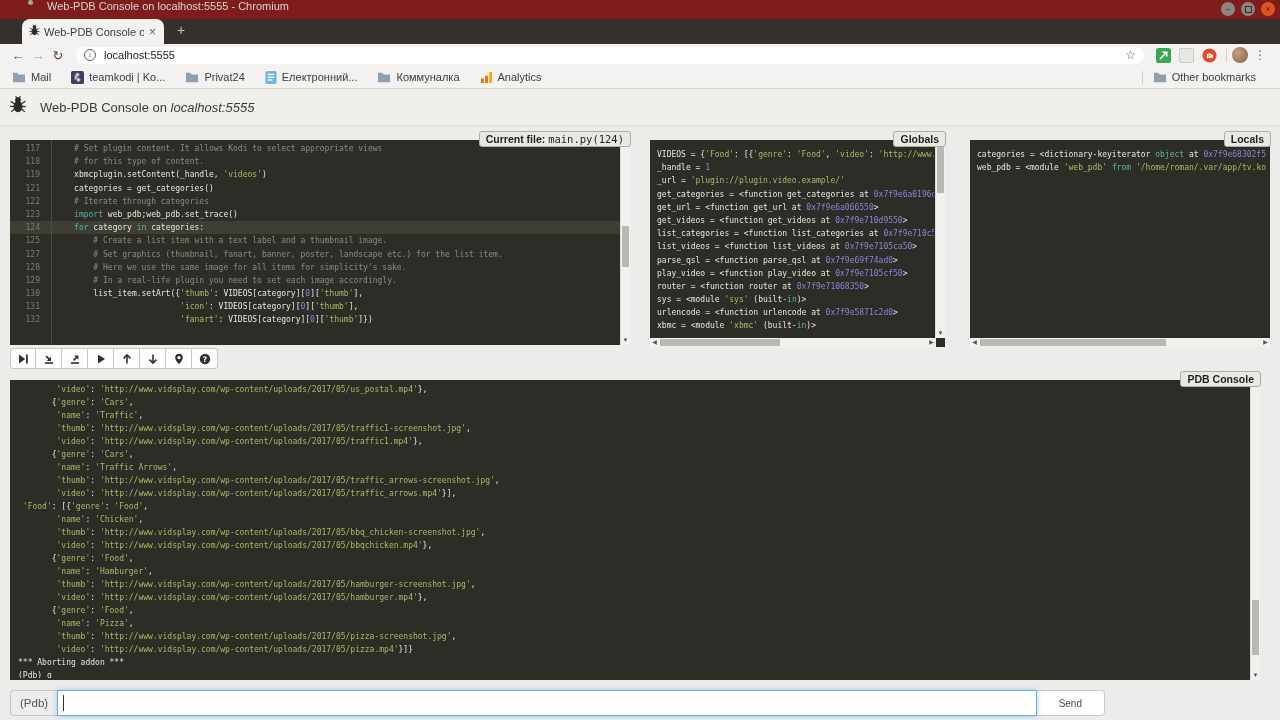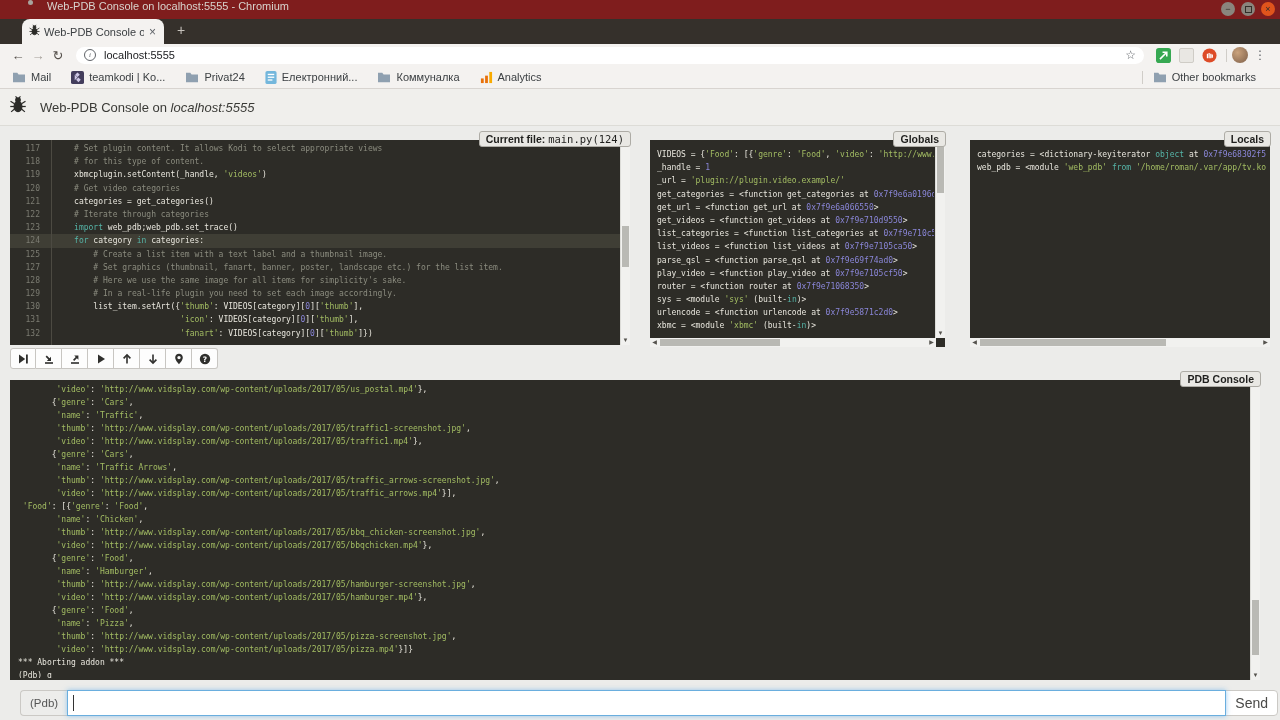--- a/index.html
+++ b/index.html
@@ -80,26 +80,26 @@
   .sar.left{left:0}
   .sar.right{right:0}
 
   
   #dbg-toolbar{position:absolute;left:10px;top:259px;display:flex}
   .tbtn{width:26px;height:21px;background:#fdfdfd;border:1px solid #c8c6c2;border-left:none;display:flex;align-items:center;justify-content:center;box-sizing:border-box}
   .tbtn:first-child{border-left:1px solid #c8c6c2;border-radius:3px 0 0 3px}
   .tbtn:last-child{border-radius:0 3px 3px 0}
 
   
-  #prompt-bar{position:absolute;left:20px;top:601px;width:1258px;height:26px;display:flex}
+  #prompt-bar{position:absolute;left:10px;top:601px;width:1095px;height:26px;display:flex}
   .pdb-label{background:#ededeb;border:1px solid #cbc9c5;border-right:none;border-radius:4px 0 0 4px;padding:0 9px;font-size:11.5px;color:#555;display:flex;align-items:center}
   .input-wrap{flex:1;position:relative}
   .pdb-input{width:100%;height:100%;box-sizing:border-box;border:1px solid #6aaede;box-shadow:0 0 5px rgba(102,175,233,.65);background:#fff;outline:none;font-size:12px;padding:0 6px}
   .caret{position:absolute;left:6px;top:5px;bottom:5px;width:1px;background:#333}
-  .send-btn{border:1px solid #cbc9c5;background:#fff;border-radius:0 4px 4px 0;padding:0 9px;font-size:14px;color:#4a4a48;margin-left:-1px;display:flex;align-items:center}
+  .send-btn{border:1px solid #cbc9c5;background:#fff;border-radius:0 4px 4px 0;padding:0 22px;font-size:10px;color:#4a4a48;margin-left:-1px;display:flex;align-items:center}
 </style>
 </head>
 <body>
 
 <div class="titlebar">
   <span class="tb-dot"></span>
   <span class="tb-title">Web-PDB Console on localhost:5555 - Chromium</span>
   <div class="win-controls">
     <span class="wc">
         <span>−</span>
@@ -265,21 +265,20 @@
 
   <div class="panel" id="file-panel">
     <div class="panel-label">
       <b>Current file: </b><span class="mono">main.py(124)</span>
     </div>
     <div class="gutter-rule"></div>
     <div class="codewrap" id="file-code">
         <div class="cl"><span class="ln">117</span> <span class="ct"><span class="c">    # Set plugin content. It allows Kodi to select appropriate views</span></span></div>
         <div class="cl"><span class="ln">118</span> <span class="ct"><span class="c">    # for this type of content.</span></span></div>
         <div class="cl"><span class="ln">119</span> <span class="ct">    xbmcplugin.setContent(_handle, <span class="s">'videos'</span>)</span></div>
-        <div class="cl"><span class="ln">120</span> <span class="ct"><span class="c">    # Get video categories</span></span></div>
         <div class="cl"><span class="ln">121</span> <span class="ct">    categories = get_categories()</span></div>
         <div class="cl"><span class="ln">122</span> <span class="ct"><span class="c">    # Iterate through categories</span></span></div>
         <div class="cl"><span class="ln">123</span> <span class="ct">    <span class="k">import</span> web_pdb;web_pdb.set_trace()</span></div>
         <div class="cl active"><span class="ln">124</span> <span class="ct">    <span class="k">for</span> category <span class="k">in</span> categories:</span></div>
         <div class="cl"><span class="ln">125</span> <span class="ct"><span class="c">        # Create a list item with a text label and a thumbnail image.</span></span></div>
         <div class="cl"><span class="ln">127</span> <span class="ct"><span class="c">        # Set graphics (thumbnail, fanart, banner, poster, landscape etc.) for the list item.</span></span></div>
         <div class="cl"><span class="ln">128</span> <span class="ct"><span class="c">        # Here we use the same image for all items for simplicity's sake.</span></span></div>
         <div class="cl"><span class="ln">129</span> <span class="ct"><span class="c">        # In a real-life plugin you need to set each image accordingly.</span></span></div>
         <div class="cl"><span class="ln">130</span> <span class="ct">        list_item.setArt({<span class="s">'thumb'</span>: VIDEOS[category][<span class="n">0</span>][<span class="s">'thumb'</span>],</span></div>
         <div class="cl"><span class="ln">131</span> <span class="ct">                          <span class="s">'icon'</span>: VIDEOS[category][<span class="n">0</span>][<span class="s">'thumb'</span>],</span></div>

